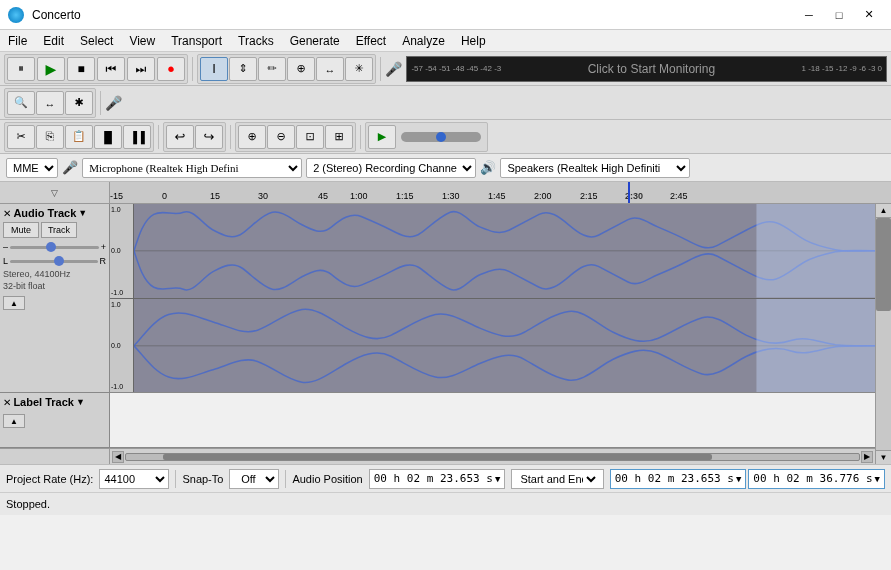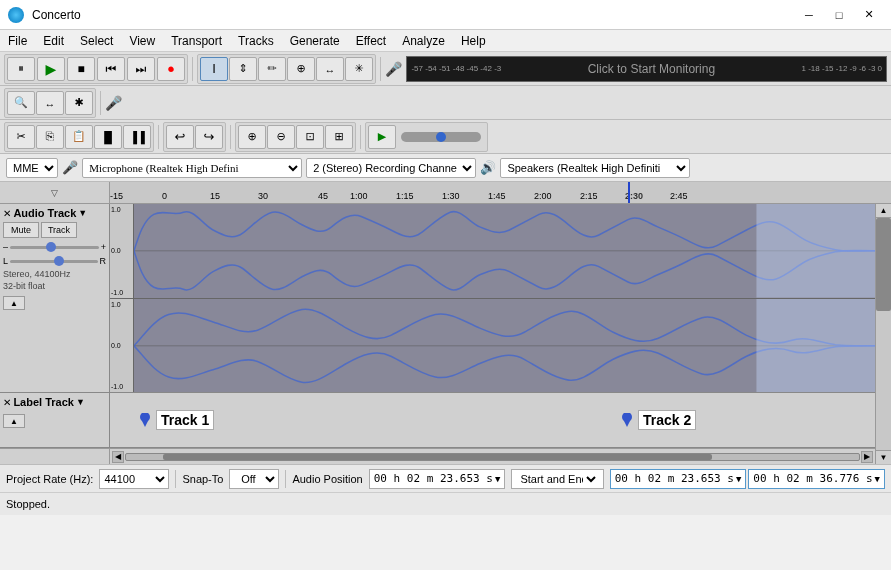--- a/index.html
+++ b/index.html
@@ -250,38 +250,20 @@
 
       <div style="width:110px; min-width:110px; background:#d0d0d0; border-right:1px solid #888; padding:3px;">
         <div style="display:flex; align-items:center; gap:2px;">
           <span style="font-size:10px; cursor:pointer;">✕</span>
           <span style="font-size:11px; font-weight:bold;">Label Track</span>
           <span style="font-size:9px;">▼</span>
         </div>
         <div style="width:22px; height:14px; margin-top:6px; background:#ddd; border:1px solid #999; display:flex; align-items:center; justify-content:center; font-size:8px; cursor:pointer;">▲</div>
       </div>
 
-      <div style="flex:1; position:relative; background:#d0d0d0;">
-
-        <div style="position:absolute; left:28px; top:50%; transform:translateY(-50%); display:flex; align-items:center; gap:4px;">
-          <svg width="14" height="14" viewBox="0 0 14 14">
-            <circle cx="7" cy="4" r="5" fill="#3355cc"></circle>
-            <polygon points="4,8 10,8 7,14" fill="#3355cc"></polygon>
-          </svg>
-          <span style="font-size:14px; font-weight:bold; background:#fff; padding:1px 4px; border:1px solid #aaa;">Track 1</span>
-        </div>
-
-        <div style="position:absolute; left:510px; top:50%; transform:translateY(-50%); display:flex; align-items:center; gap:4px;">
-          <svg width="14" height="14" viewBox="0 0 14 14">
-            <circle cx="7" cy="4" r="5" fill="#3355cc"></circle>
-            <polygon points="4,8 10,8 7,14" fill="#3355cc"></polygon>
-          </svg>
-          <span style="font-size:14px; font-weight:bold; background:#fff; padding:1px 4px; border:1px solid #aaa;">Track 2</span>
-        </div>
-      </div>
     </div>
 
     <div style="height:16px; background:#d0d0d0; display:flex; border-top:1px solid #999;">
       <div style="width:110px; min-width:110px; background:#d0d0d0; border-right:1px solid #999;"></div>
       <div style="flex:1; display:flex; align-items:center; padding:2px 2px;">
         <div style="width:12px; height:12px; background:#bbb; border:1px solid #999; display:flex; align-items:center; justify-content:center; font-size:8px; cursor:pointer;">◀</div>
         <div style="flex:1; height:8px; background:#bbb; border:1px solid #888; border-radius:2px; position:relative; margin:0 1px;">
           <div style="position:absolute; left:5%; width:75%; height:100%; background:#808080; border-radius:2px;"></div>
         </div>
         <div style="width:12px; height:12px; background:#bbb; border:1px solid #999; display:flex; align-items:center; justify-content:center; font-size:8px; cursor:pointer;">▶</div>

